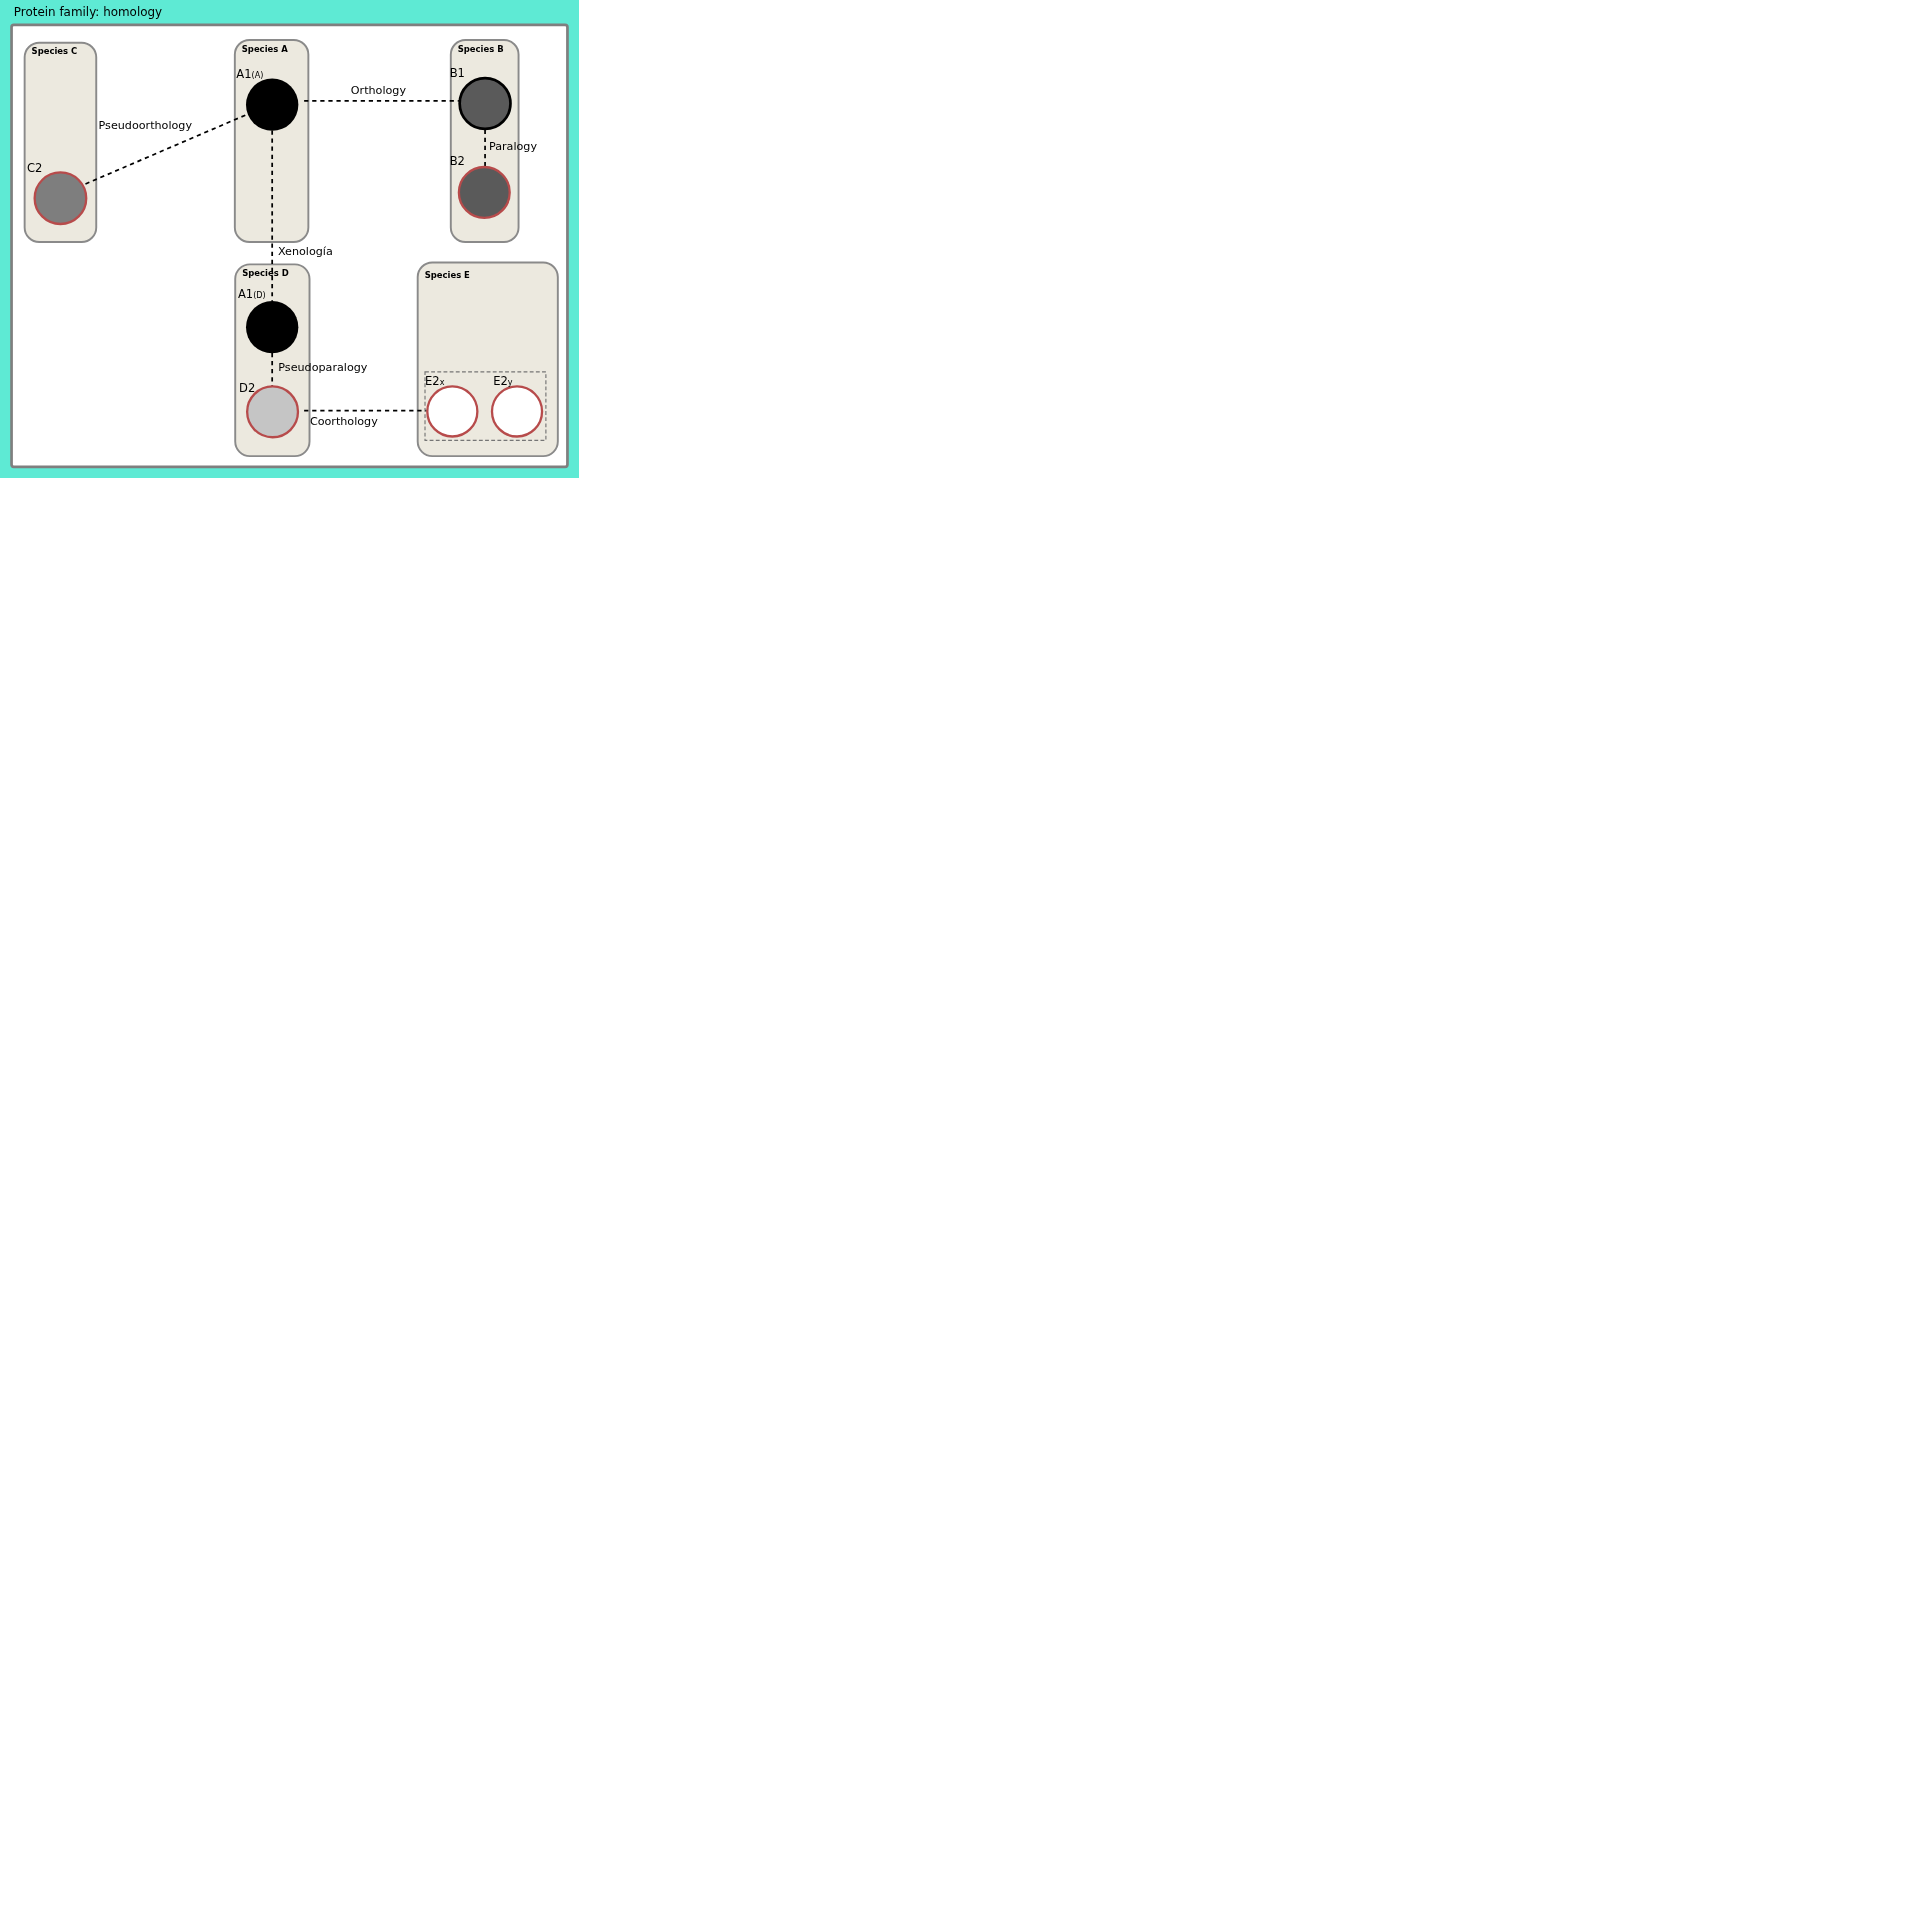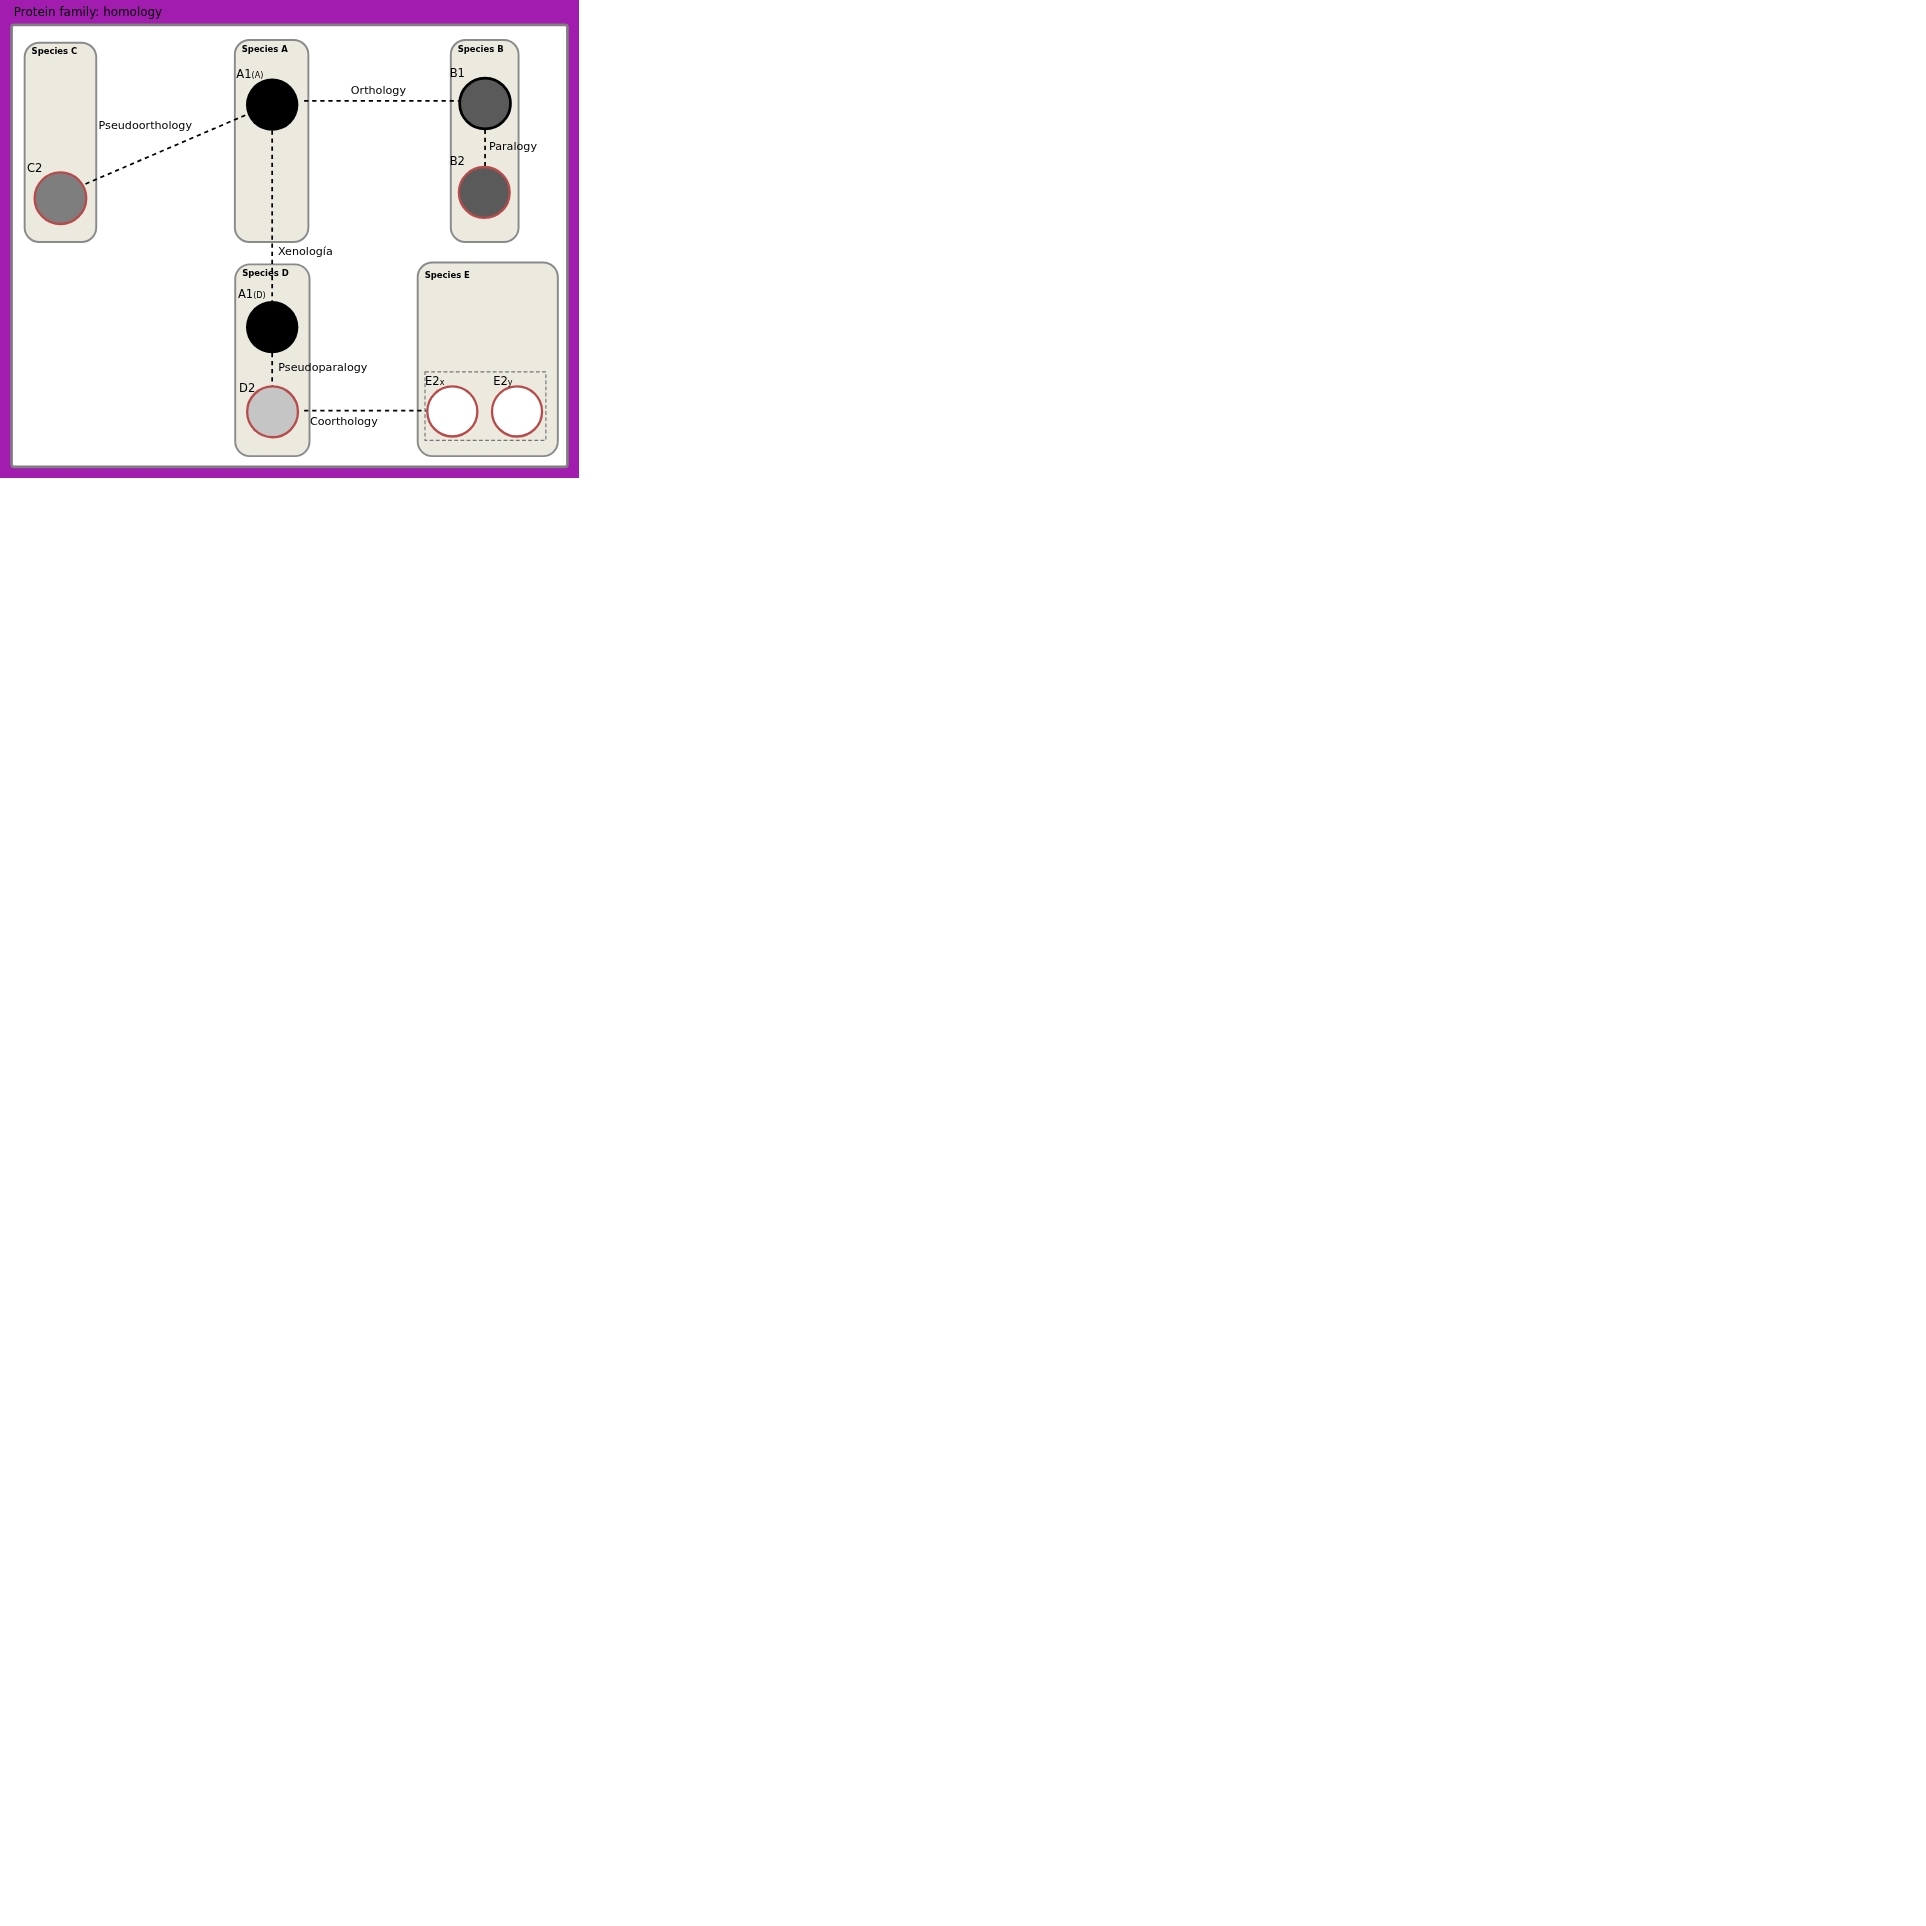--- a/index.html
+++ b/index.html
@@ -5,21 +5,21 @@
   html, body {
     margin: 0;
     padding: 0;
     background: #ffffff;
     font-family: "DejaVu Sans", sans-serif;
   }
   #canvas {
     position: relative;
     width: 579px;
     height: 478px;
-    background: #a21caf;
+    background: #5eead4;
     overflow: hidden;
   }
   svg { display: block; }
   text {
     font-family: "DejaVu Sans", sans-serif;
     fill: #000000;
   }
   .title-text      { font-size: 31px; }
   .species-label   { font-size: 22px; font-weight: bold; }
   .gene-label      { font-size: 30px; }

